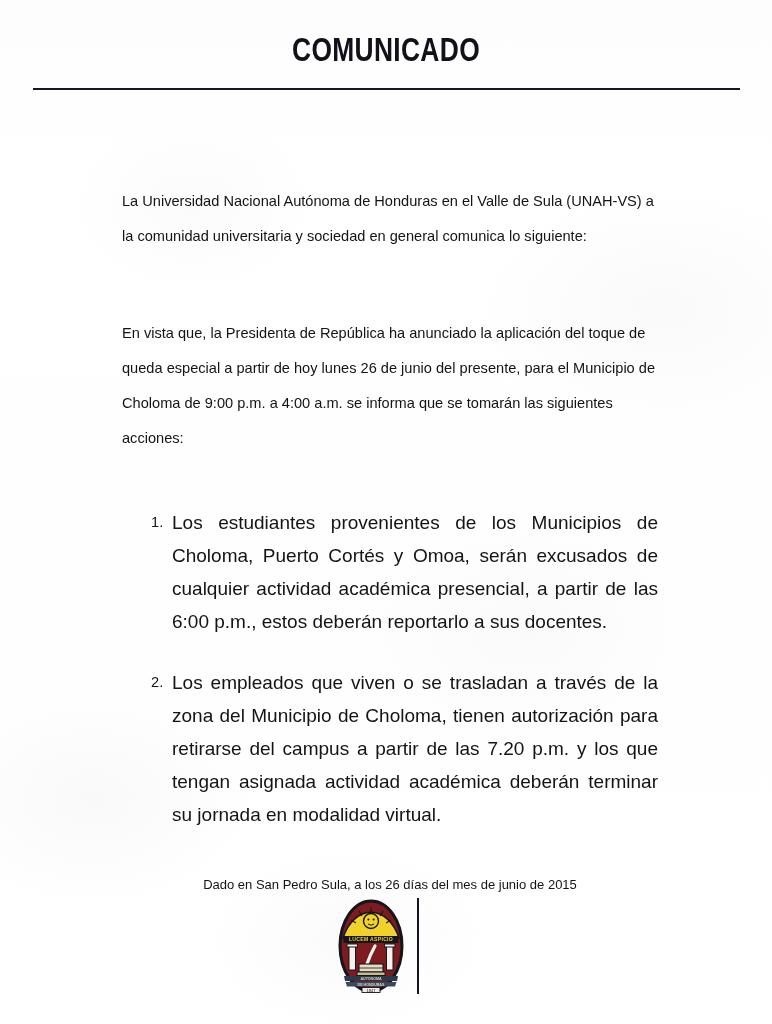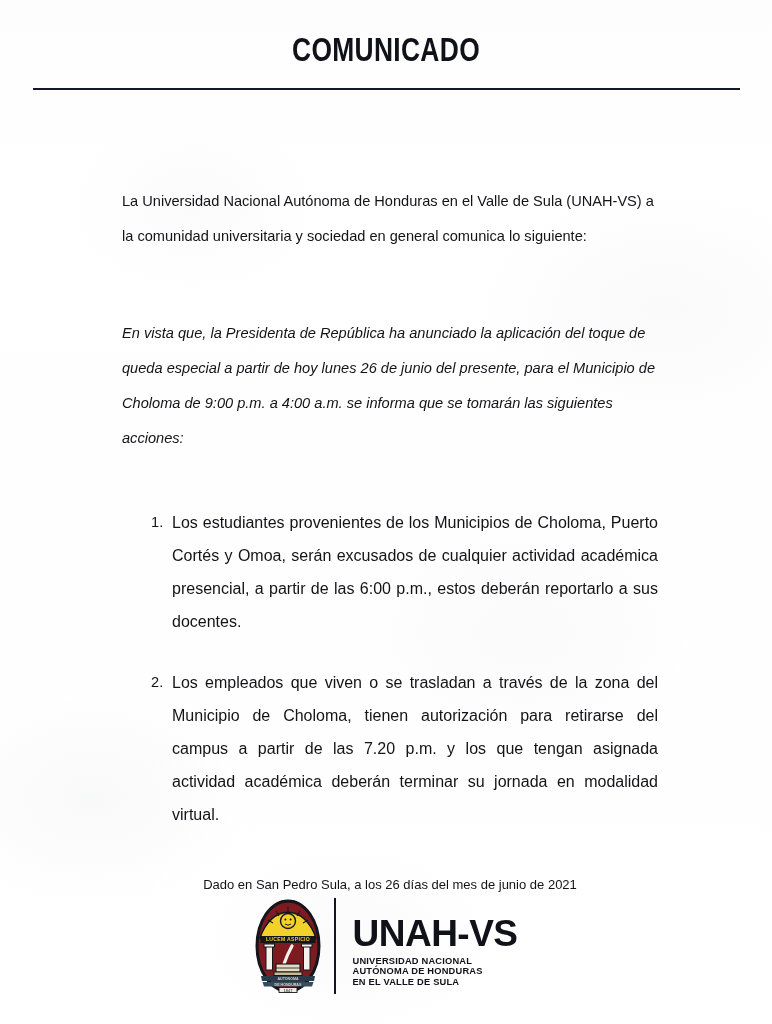--- a/index.html
+++ b/index.html
@@ -70,33 +70,32 @@
   }
   p.para {
     margin: 0;
     font-size: 14.6px;
     line-height: 35px;
     text-align: left;
     color: #131318;
   }
   p.para.gap {
     margin-top: 62px;
-    font-style: italic;
   }
 
   ol.actions {
     margin: 50px 0 0 0;
     padding: 0;
     list-style: none;
     counter-reset: actionnum;
   }
   ol.actions > li {
     position: relative;
     padding-left: 50px;
-    font-size: 16px;
+    font-size: 19px;
     line-height: 33px;
     text-align: justify;
     text-justify: inter-word;
     color: #131318;
     margin-bottom: 28px;
   }
   ol.actions > li::before {
     counter-increment: actionnum;
     content: counter(actionnum) ".";
     position: absolute;
@@ -173,21 +172,21 @@
 
     <p class="para">La Universidad Nacional Autónoma de Honduras en el Valle de Sula (UNAH-VS) a la comunidad universitaria y sociedad en general comunica lo siguiente:</p>
 
     <p class="para gap">En vista que, la Presidenta de República ha anunciado la aplicación del toque de queda especial a partir de hoy lunes 26 de junio del presente, para el Municipio de Choloma de 9:00 p.m. a 4:00 a.m. se informa que se tomarán las siguientes acciones:</p>
 
     <ol class="actions">
       <li>Los estudiantes provenientes de los Municipios de Choloma, Puerto Cortés y Omoa, serán excusados de cualquier actividad académica presencial, a partir de las 6:00 p.m., estos deberán reportarlo a sus docentes.</li>
       <li>Los empleados que viven o se trasladan a través de la zona del Municipio de Choloma, tienen autorización para retirarse del campus a partir de las 7.20 p.m. y los que tengan asignada actividad académica deberán terminar su jornada en modalidad virtual.</li>
     </ol>
 
-    <p class="closing">Dado en San Pedro Sula, a los 26 días del mes de junio de 2021</p>
+    <p class="closing">Dado en San Pedro Sula, a los 26 días del mes de junio de 2015</p>
   </div>
 
   <div class="footer-logo">
 
     <div class="crest">
       <svg viewBox="0 0 68 96" width="68" height="96" aria-hidden="true">
 
         <ellipse cx="34" cy="48" rx="31" ry="45" fill="#7d1b20" stroke="#15161c" stroke-width="3"></ellipse>
 
         <path d="M6 40 A31 45 0 0 1 62 40 Z" fill="#f2d22a" stroke="#15161c" stroke-width="1.6"></path>
@@ -224,23 +223,15 @@
         <text x="34" y="82.2" font-family="Liberation Sans, sans-serif" font-size="3.6" font-weight="bold" fill="#d8d4c8" text-anchor="middle">AUTONOMA</text>
         <text x="34" y="87.6" font-family="Liberation Sans, sans-serif" font-size="3.6" font-weight="bold" fill="#d8d4c8" text-anchor="middle">DE HONDURAS</text>
 
         <rect x="25" y="89.5" width="18" height="5" fill="#efece3" stroke="#15161c" stroke-width="0.9"></rect>
         <text x="34" y="93.5" font-family="Liberation Sans, sans-serif" font-size="4" fill="#15161c" text-anchor="middle">1847</text>
       </svg>
     </div>
 
     <div class="logo-divider"></div>
 
-    <div class="wordmark">
-      <div class="wordmark-main">UNAH-VS</div>
-      <div class="wordmark-sub">
-        <div>UNIVERSIDAD NACIONAL</div>
-        <div>AUTÓNOMA DE HONDURAS</div>
-        <div>EN EL VALLE DE SULA</div>
-      </div>
-    </div>
   </div>
 
 </div>
 
 </body></html>

